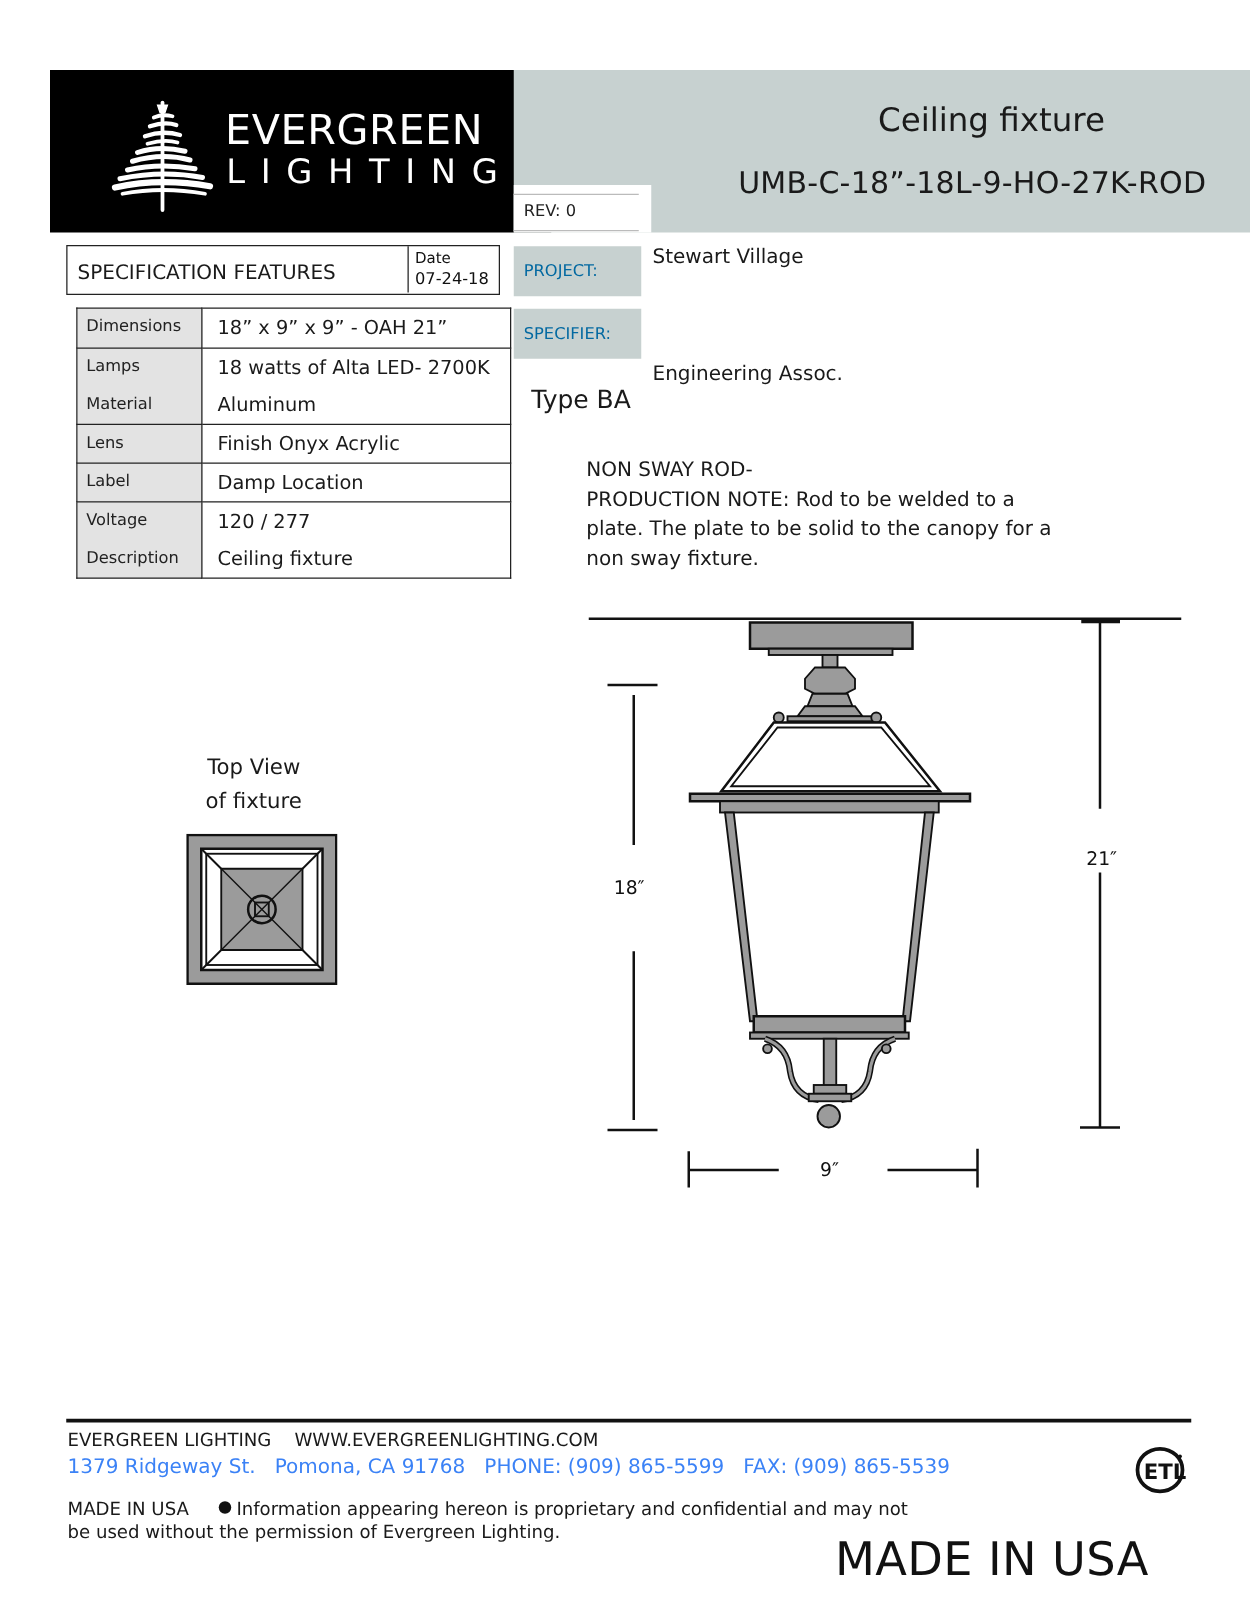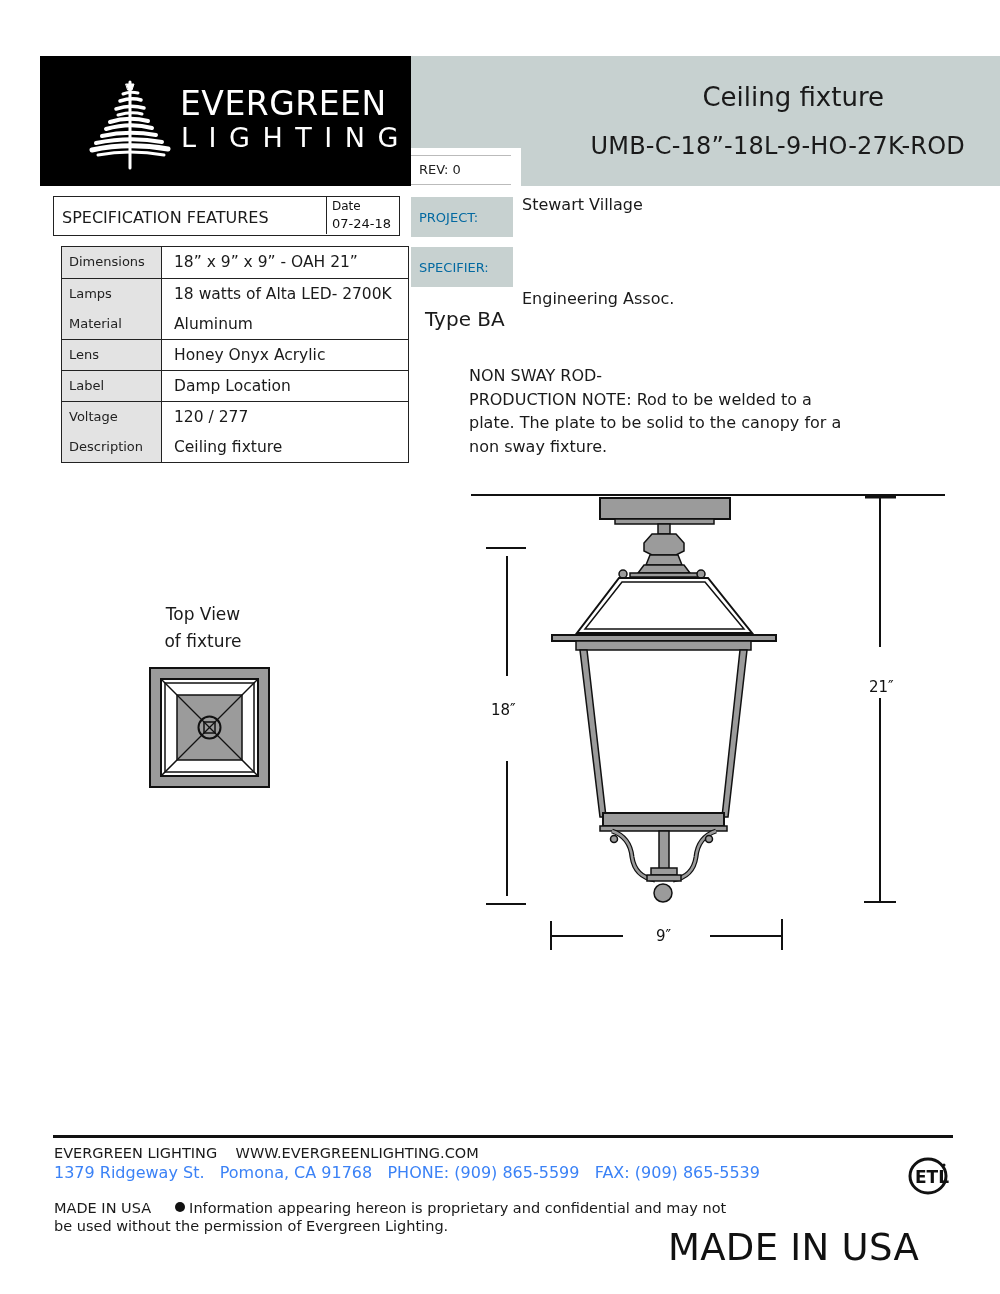--- a/index.html
+++ b/index.html
@@ -117,21 +117,21 @@
     <td class="val">
       <span class="line">18 watts of Alta LED- 2700K</span>
       <span class="line">Aluminum</span>
     </td>
   </tr>
   <tr>
     <td class="lbl">
           <span class="line">Lens</span>
         </td>
     <td class="val">
-          <span class="line">Honey Onyx Acrylic</span>
+          <span class="line">Finish Onyx Acrylic</span>
         </td>
   </tr>
   <tr>
     <td class="lbl">
           <span class="line">Label</span>
         </td>
     <td class="val">
           <span class="line">Damp Location</span>
         </td>
   </tr>

